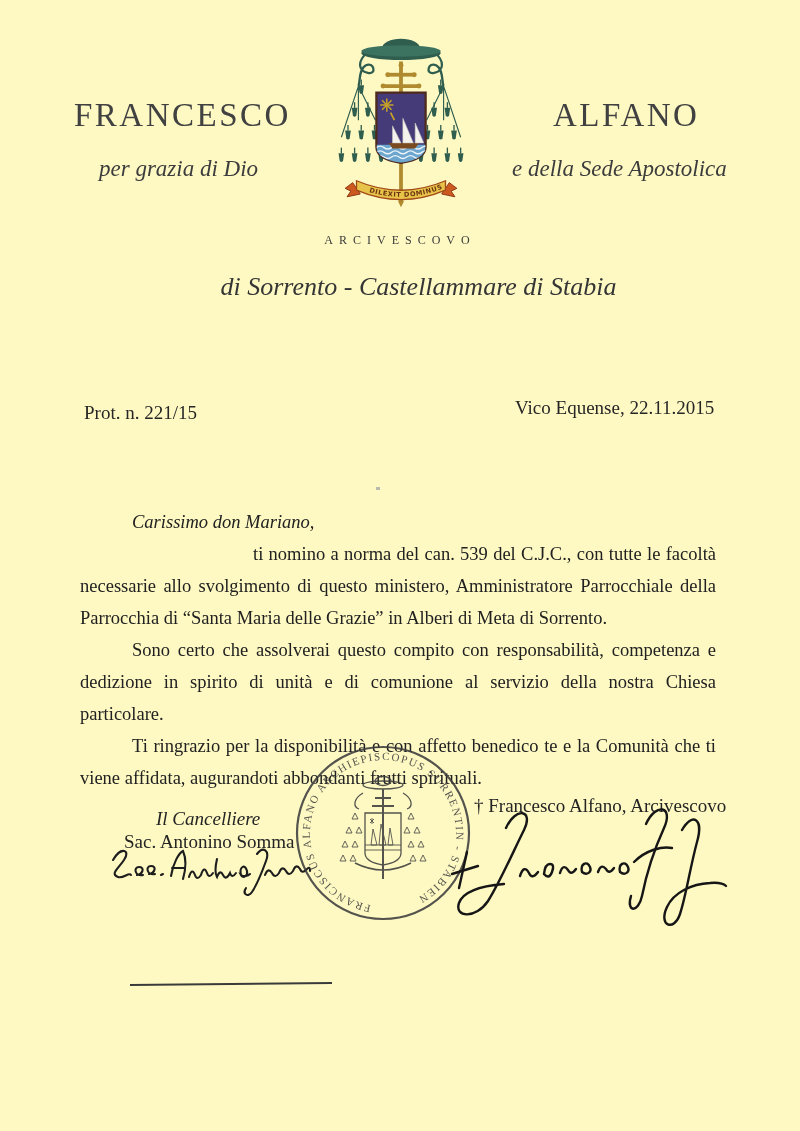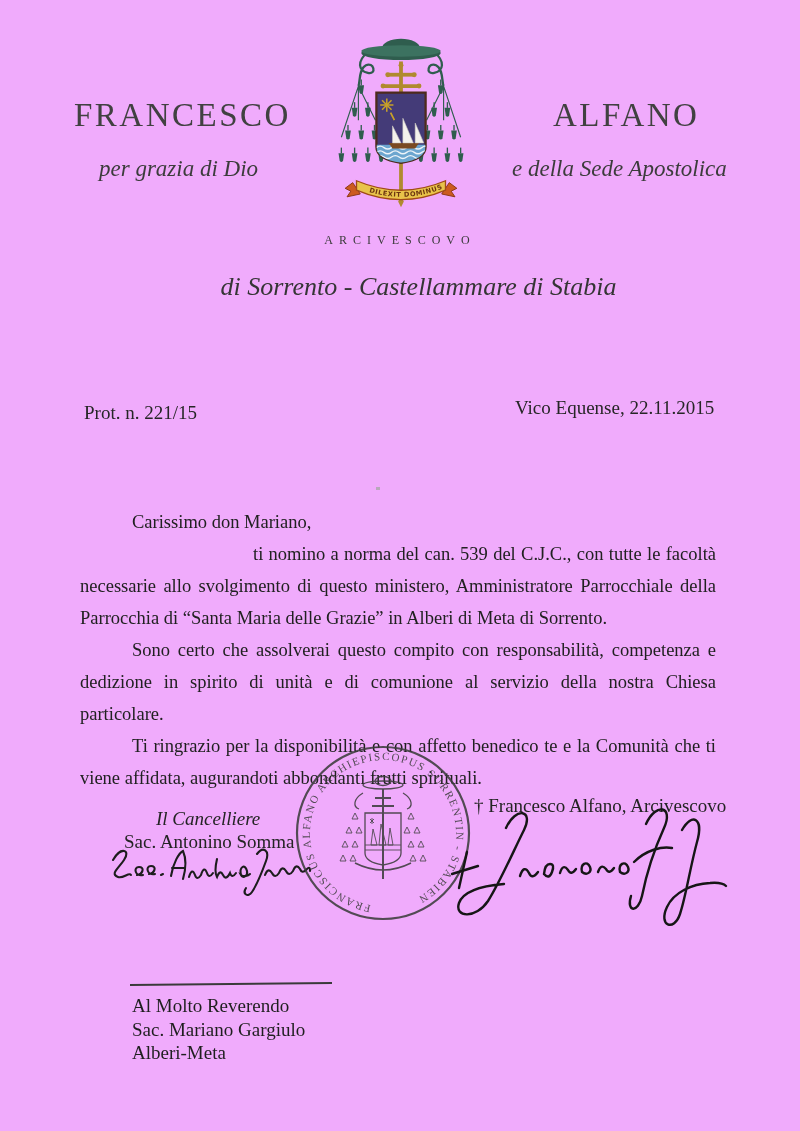--- a/index.html
+++ b/index.html
@@ -1,27 +1,27 @@
 <!DOCTYPE html>
 <html><head>
 <meta charset="utf-8">
 <style>
   html,body{margin:0;padding:0;background:#ffffff;}
-  .page{position:relative;width:800px;height:1131px;background:#f0abfc;
+  .page{position:relative;width:800px;height:1131px;background:#fef9c3;
         font-family:"Liberation Serif", serif;color:#2b2b2b;overflow:hidden;}
   .abs{position:absolute;}
   .big-name{font-size:33px;letter-spacing:2.5px;color:#414141;white-space:nowrap;}
   .sub-italic{font-style:italic;font-size:23px;color:#3c3c3c;white-space:nowrap;}
   .title-caps{left:0;right:0;text-align:center;font-size:12px;letter-spacing:6px;color:#3a3a3a;}
   .diocese{left:0;right:0;text-align:center;font-style:italic;font-size:26px;color:#353535;}
   .metaline{font-size:19px;color:#262626;white-space:nowrap;}
   .body-block{left:80px;top:506px;width:636px;font-size:18.5px;line-height:32px;
               text-align:justify;color:#212121;}
   .body-block p{margin:0;}
-  .indent-salut{text-indent:52px;}
+  .indent-salut{text-indent:52px;font-style:italic;}
   .indent-deep{text-indent:173px;}
   .indent-std{text-indent:52px;}
   .sig-text{font-size:19px;color:#242424;white-space:nowrap;}
   .recipient{left:132px;top:994px;font-size:19px;line-height:23.5px;color:#1f1f1f;}
   .rule{left:130px;top:983px;width:202px;height:2px;background:#3a3a3a;transform:rotate(-0.5deg);}
   .noise-dot{left:376px;top:487px;width:4px;height:3px;background:#a9a9a9;opacity:.8;}
   svg{display:block;}
   .seal-circ-text{font-size:11px;letter-spacing:1.6px;fill:#3d3d3d;font-family:"Liberation Serif",serif;}
   .motto-text{font-size:7px;letter-spacing:.6px;fill:#6b3410;font-weight:bold;font-family:"DejaVu Sans",sans-serif;}
 </style>
@@ -196,19 +196,14 @@
         <path d="M148,72 q3,-9 8,-3 q3,6 8,-1"></path>
         <path d="M170,72 c-2,-8 5,-12 8,-5 c2,5 -3,9 -8,5"></path>
         <path d="M196,24 C206,2 224,6 214,28 C204,50 196,76 192,96 C188,114 176,112 181,96"></path>
         <path d="M184,62 C196,50 212,46 222,48"></path>
         <path d="M232,30 C242,12 254,18 247,42 C240,68 236,96 230,114 C224,132 208,126 217,107 C224,92 242,84 260,83 q12,-1 16,3"></path>
       </g>
     </svg>
   </div>
 
   <div class="abs rule"></div>
-  <div class="abs recipient">
-    <div>Al Molto Reverendo</div>
-    <div>Sac. Mariano Gargiulo</div>
-    <div>Alberi-Meta</div>
-  </div>
 
 </div>
 
 </body></html>

